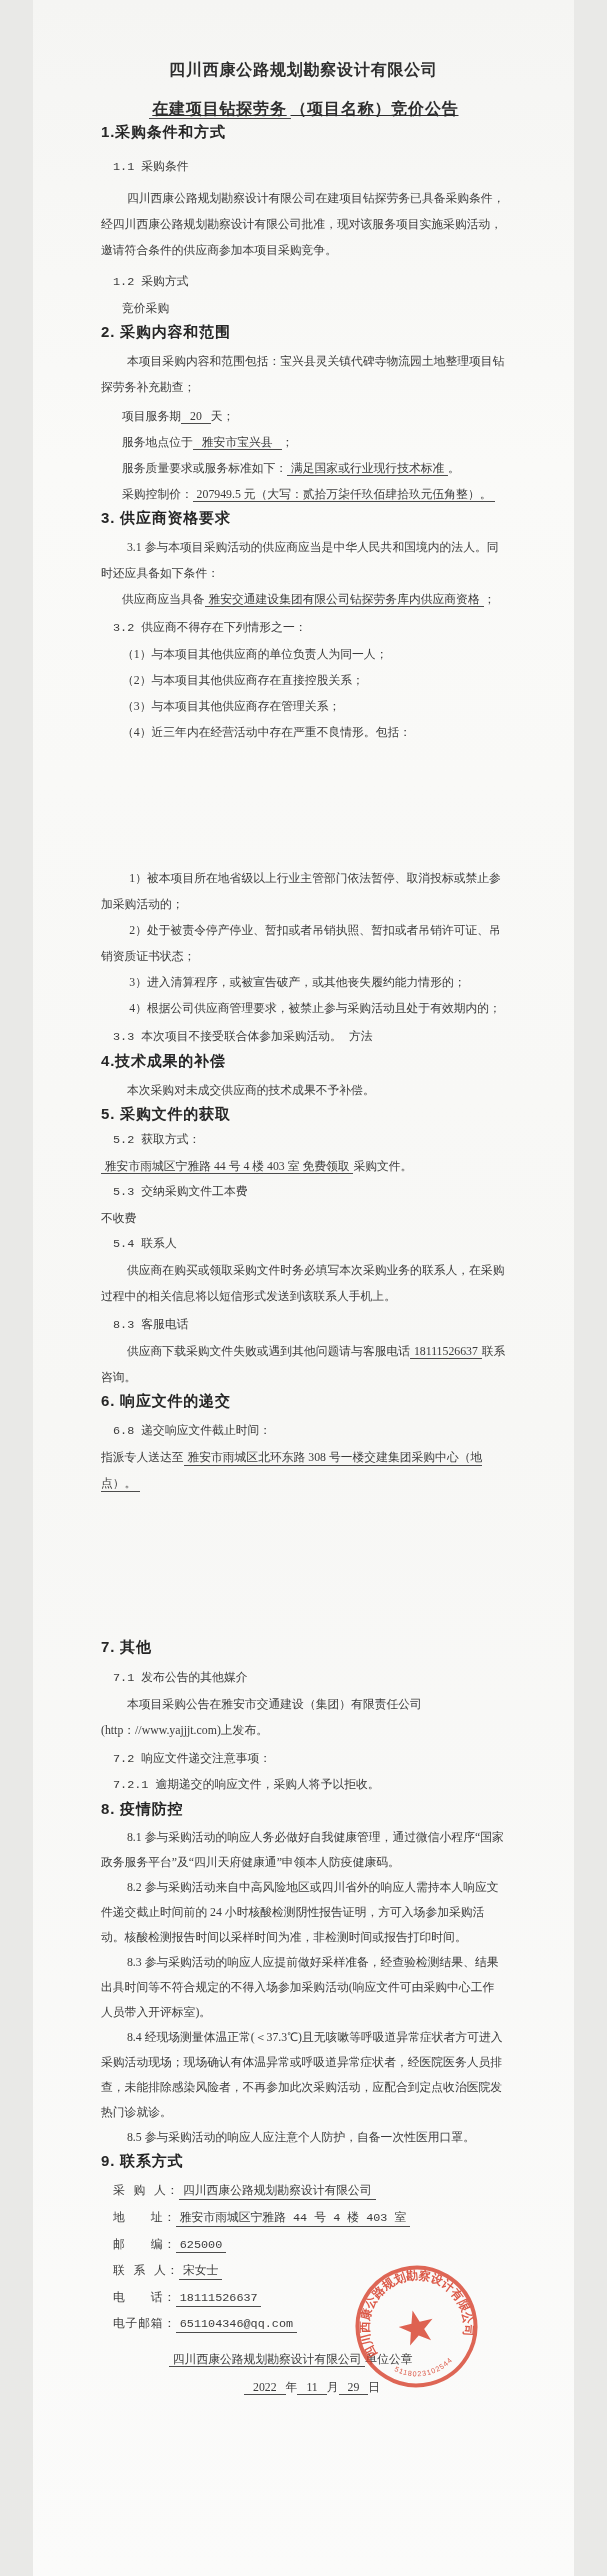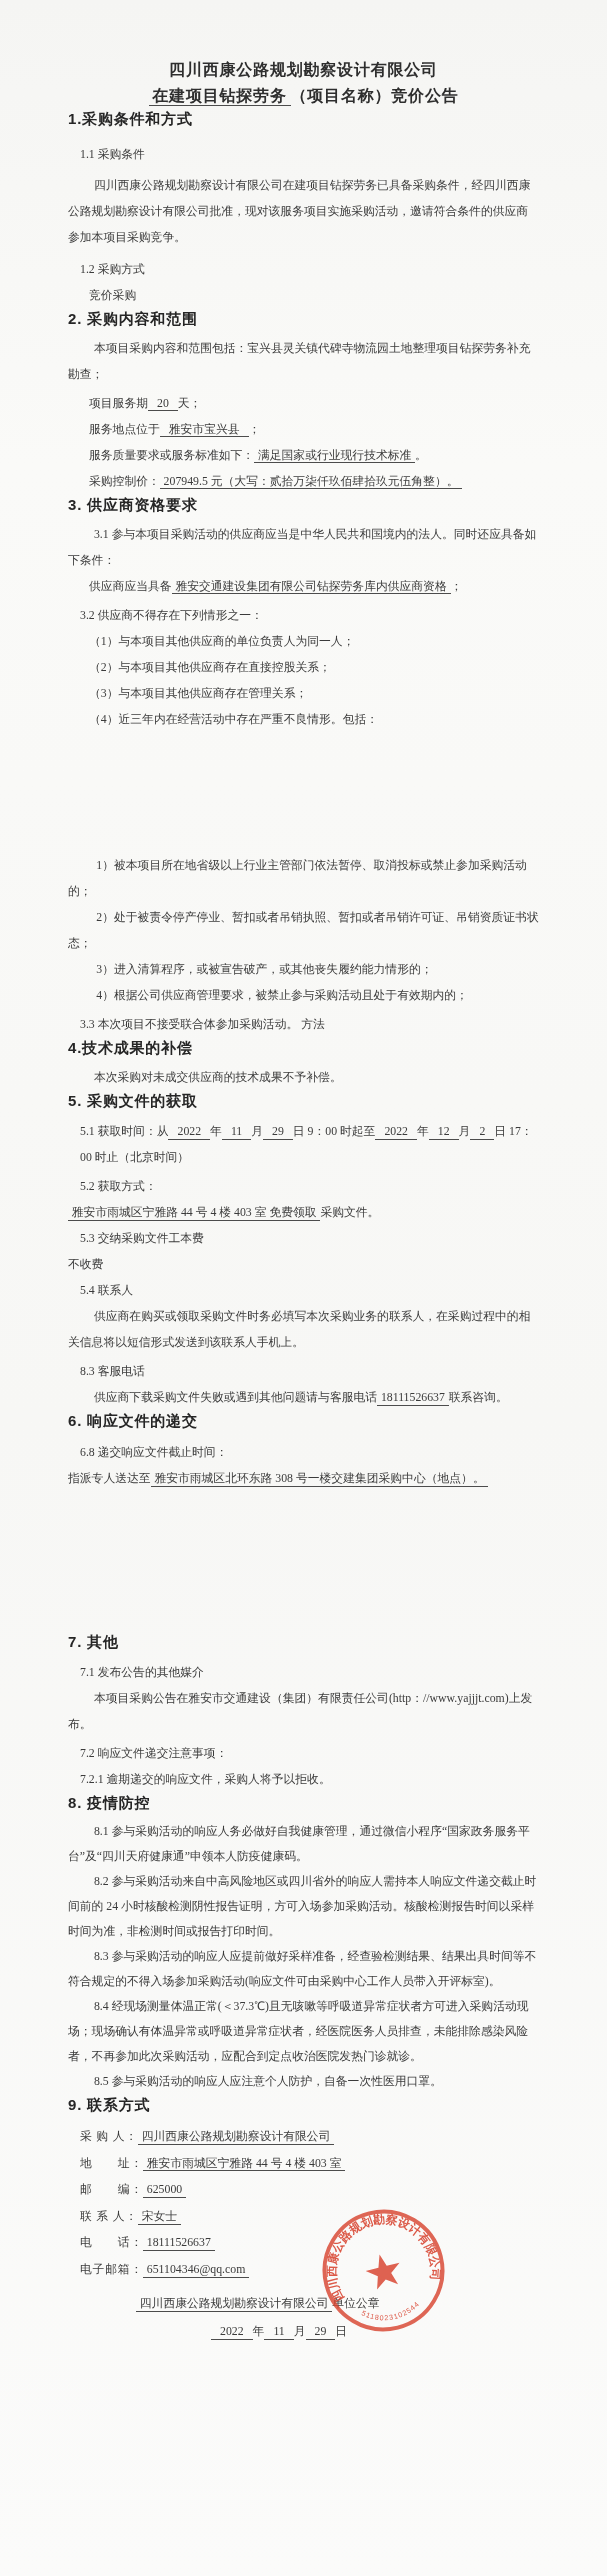--- a/index.html
+++ b/index.html
@@ -1,33 +1,33 @@
 <!DOCTYPE html>
 <html style="font-size:12px"><head>
 <meta charset="utf-8">
 <style>
   html,body{margin:0;padding:0;background:#e9e9e7;}
   .page{
     position:relative;
-    width:607px;height:2576px;
+    width:541px;height:2576px;
     margin:0 auto;
     background:linear-gradient(180deg,#f5f5f3 0%,#fafaf8 18%,#f7f7f5 55%,#fbfbfa 100%);
     box-sizing:border-box;
     padding:58px 68px 0 68px;
     font-family:"Liberation Serif",serif;
     color:#3a3a3a;
     overflow:hidden;
   }
   .doc-title{font-size:16px;font-weight:bold;color:#2e2e2e;text-align:center;line-height:24px;letter-spacing:0.8px;}
-  .doc-title .line2{margin-top:2px;}
+  .doc-title .line2{margin-top:15px;text-decoration:underline;}
   .u{border-bottom:0.8px solid #4c4c4c;padding:0 3.8px 0.8px 3.8px;}
   .u-num{border-bottom:0.8px solid #4c4c4c;padding:0 9px 0.8px 9px;}
   h2.sec{font-family:"Liberation Sans",sans-serif;font-size:15px;font-weight:700;color:#262626;margin:0;line-height:21px;letter-spacing:0.8px;}
   p{margin:0;font-size:11.8px;line-height:26px;color:#3b3b3b;}
-  .sublabel{margin-left:12px;}
+  .sublabel{margin-left:12px;font-family:Liberation Mono, monospace;}
   .indent{text-indent:2.2em;}
   .item{margin-left:21px;}
   .subitem{text-indent:2.4em;}
   .tight{line-height:25px;}
   .mt4{margin-top:3px}.mt6{margin-top:4.6px}.mt8{margin-top:6px}.mt10{margin-top:7.6px}.mt14{margin-top:10.6px}.mt16{margin-top:12px}.mt18{margin-top:13.7px}
   .mt20{margin-top:15px}.mt22{margin-top:16.7px}.mt36{margin-top:27px}
   .gap1{height:120px;}
   .gap2{height:140px;}
   .contact-row{line-height:26.6px;}
   .contact-row .lbl{letter-spacing:0.8px;}
@@ -73,21 +73,20 @@
   <p class="subitem">1）被本项目所在地省级以上行业主管部门依法暂停、取消投标或禁止参加采购活动的；</p>
   <p class="subitem">2）处于被责令停产停业、暂扣或者吊销执照、暂扣或者吊销许可证、吊销资质证书状态；</p>
   <p class="subitem">3）进入清算程序，或被宣告破产，或其他丧失履约能力情形的；</p>
   <p class="subitem">4）根据公司供应商管理要求，被禁止参与采购活动且处于有效期内的；</p>
   <p class="sublabel mt4">3.3 本次项目不接受联合体参加采购活动。 方法</p>
 
   <h2 class="sec mt20">4.技术成果的补偿</h2>
   <p class="indent mt8">本次采购对未成交供应商的技术成果不予补偿。</p>
 
   <h2 class="sec mt20">5. 采购文件的获取</h2>
-  <p class="sublabel mt10"><span>5.1 获取时间：从</span><span class="u-num">2022</span><span>年</span><span class="u-num">11</span><span>月</span><span class="u-num">29</span><span>日 9：00 时起至</span><span class="u-num">2022</span><span>年</span><span class="u-num">12</span><span>月</span><span class="u-num">2</span><span>日 17：00 时止（北京时间）</span></p>
   <p class="sublabel mt4">5.2 获取方式：</p>
   <p><span class="u">雅安市雨城区宁雅路 44 号 4 楼 403 室 免费领取</span><span>采购文件。</span></p>
   <p class="sublabel">5.3 交纳采购文件工本费</p>
   <p>不收费</p>
   <p class="sublabel">5.4 联系人</p>
   <p class="indent">供应商在购买或领取采购文件时务必填写本次采购业务的联系人，在采购过程中的相关信息将以短信形式发送到该联系人手机上。</p>
   <p class="sublabel mt4">8.3 客服电话</p>
   <p class="indent"><span>供应商下载采购文件失败或遇到其他问题请与客服电话</span><span class="u">18111526637</span><span>联系咨询。</span></p>
 
   <h2 class="sec mt20">6. 响应文件的递交</h2>

